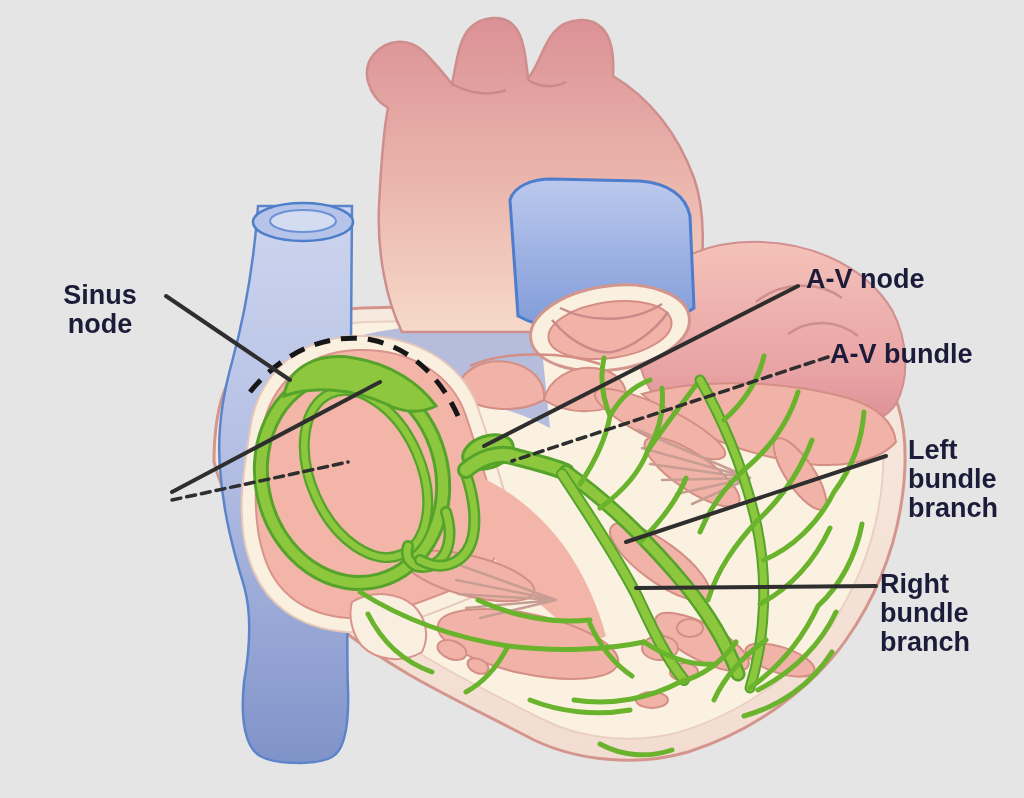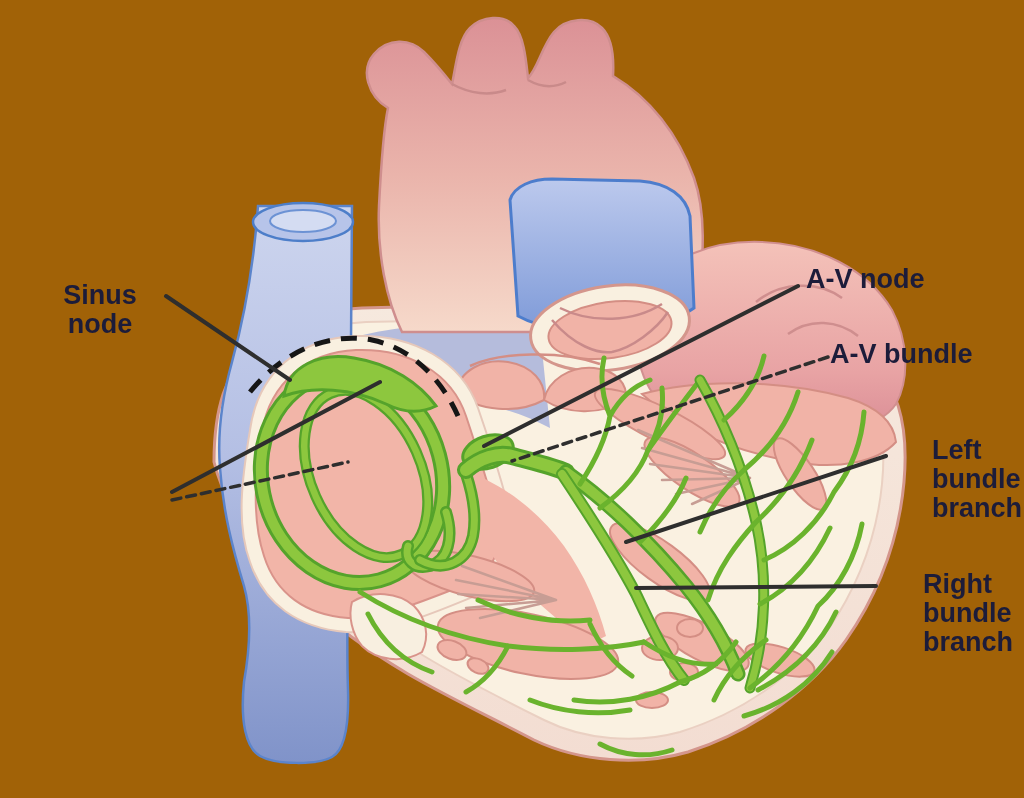--- a/index.html
+++ b/index.html
@@ -1,27 +1,27 @@
 <!DOCTYPE html>
 <html><head>
 <meta charset="utf-8">
 <style>
   html,body{margin:0;padding:0;background:#ffffff;}
-  .stage{position:relative;width:1024px;height:798px;background:#a16207;overflow:hidden;
+  .stage{position:relative;width:1024px;height:798px;background:#e5e5e5;overflow:hidden;
          font-family:"Liberation Sans", sans-serif;}
   .stage svg{position:absolute;left:0;top:0;}
   .lbl{position:absolute;font-weight:bold;font-size:27px;line-height:29px;color:#1c1c3a;
        white-space:pre-line;letter-spacing:0px;}
   .center{text-align:center;}
   #lbl-sinus{left:38px;top:281px;width:124px;}
   #lbl-internodal{left:0px;top:473px;width:174px;}
   #lbl-avnode{left:806px;top:265px;}
   #lbl-avbundle{left:830px;top:340px;}
-  #lbl-leftbb{left:932px;top:436px;}
-  #lbl-rightbb{left:923px;top:570px;}
+  #lbl-leftbb{left:908px;top:436px;}
+  #lbl-rightbb{left:880px;top:570px;}
   .gd{stroke:#55a32b;fill:none;stroke-linecap:round;stroke-linejoin:round;}
   .gl{stroke:#8dc73e;fill:none;stroke-linecap:round;stroke-linejoin:round;}
   .gt{stroke:#6ab32d;fill:none;stroke-linecap:round;stroke-width:5;}
   .pm{fill:#f1b3a7;stroke:#d48e84;stroke-width:2;}
   .ch{stroke:#c79d94;stroke-width:2.5;fill:none;stroke-linecap:round;}
   .lead{stroke:#2e2e2e;stroke-width:4;fill:none;stroke-linecap:round;}
   .leadDash{stroke:#2e2e2e;stroke-width:3.5;fill:none;stroke-linecap:round;stroke-dasharray:9 6;}
 </style>
 </head>
 <body>

